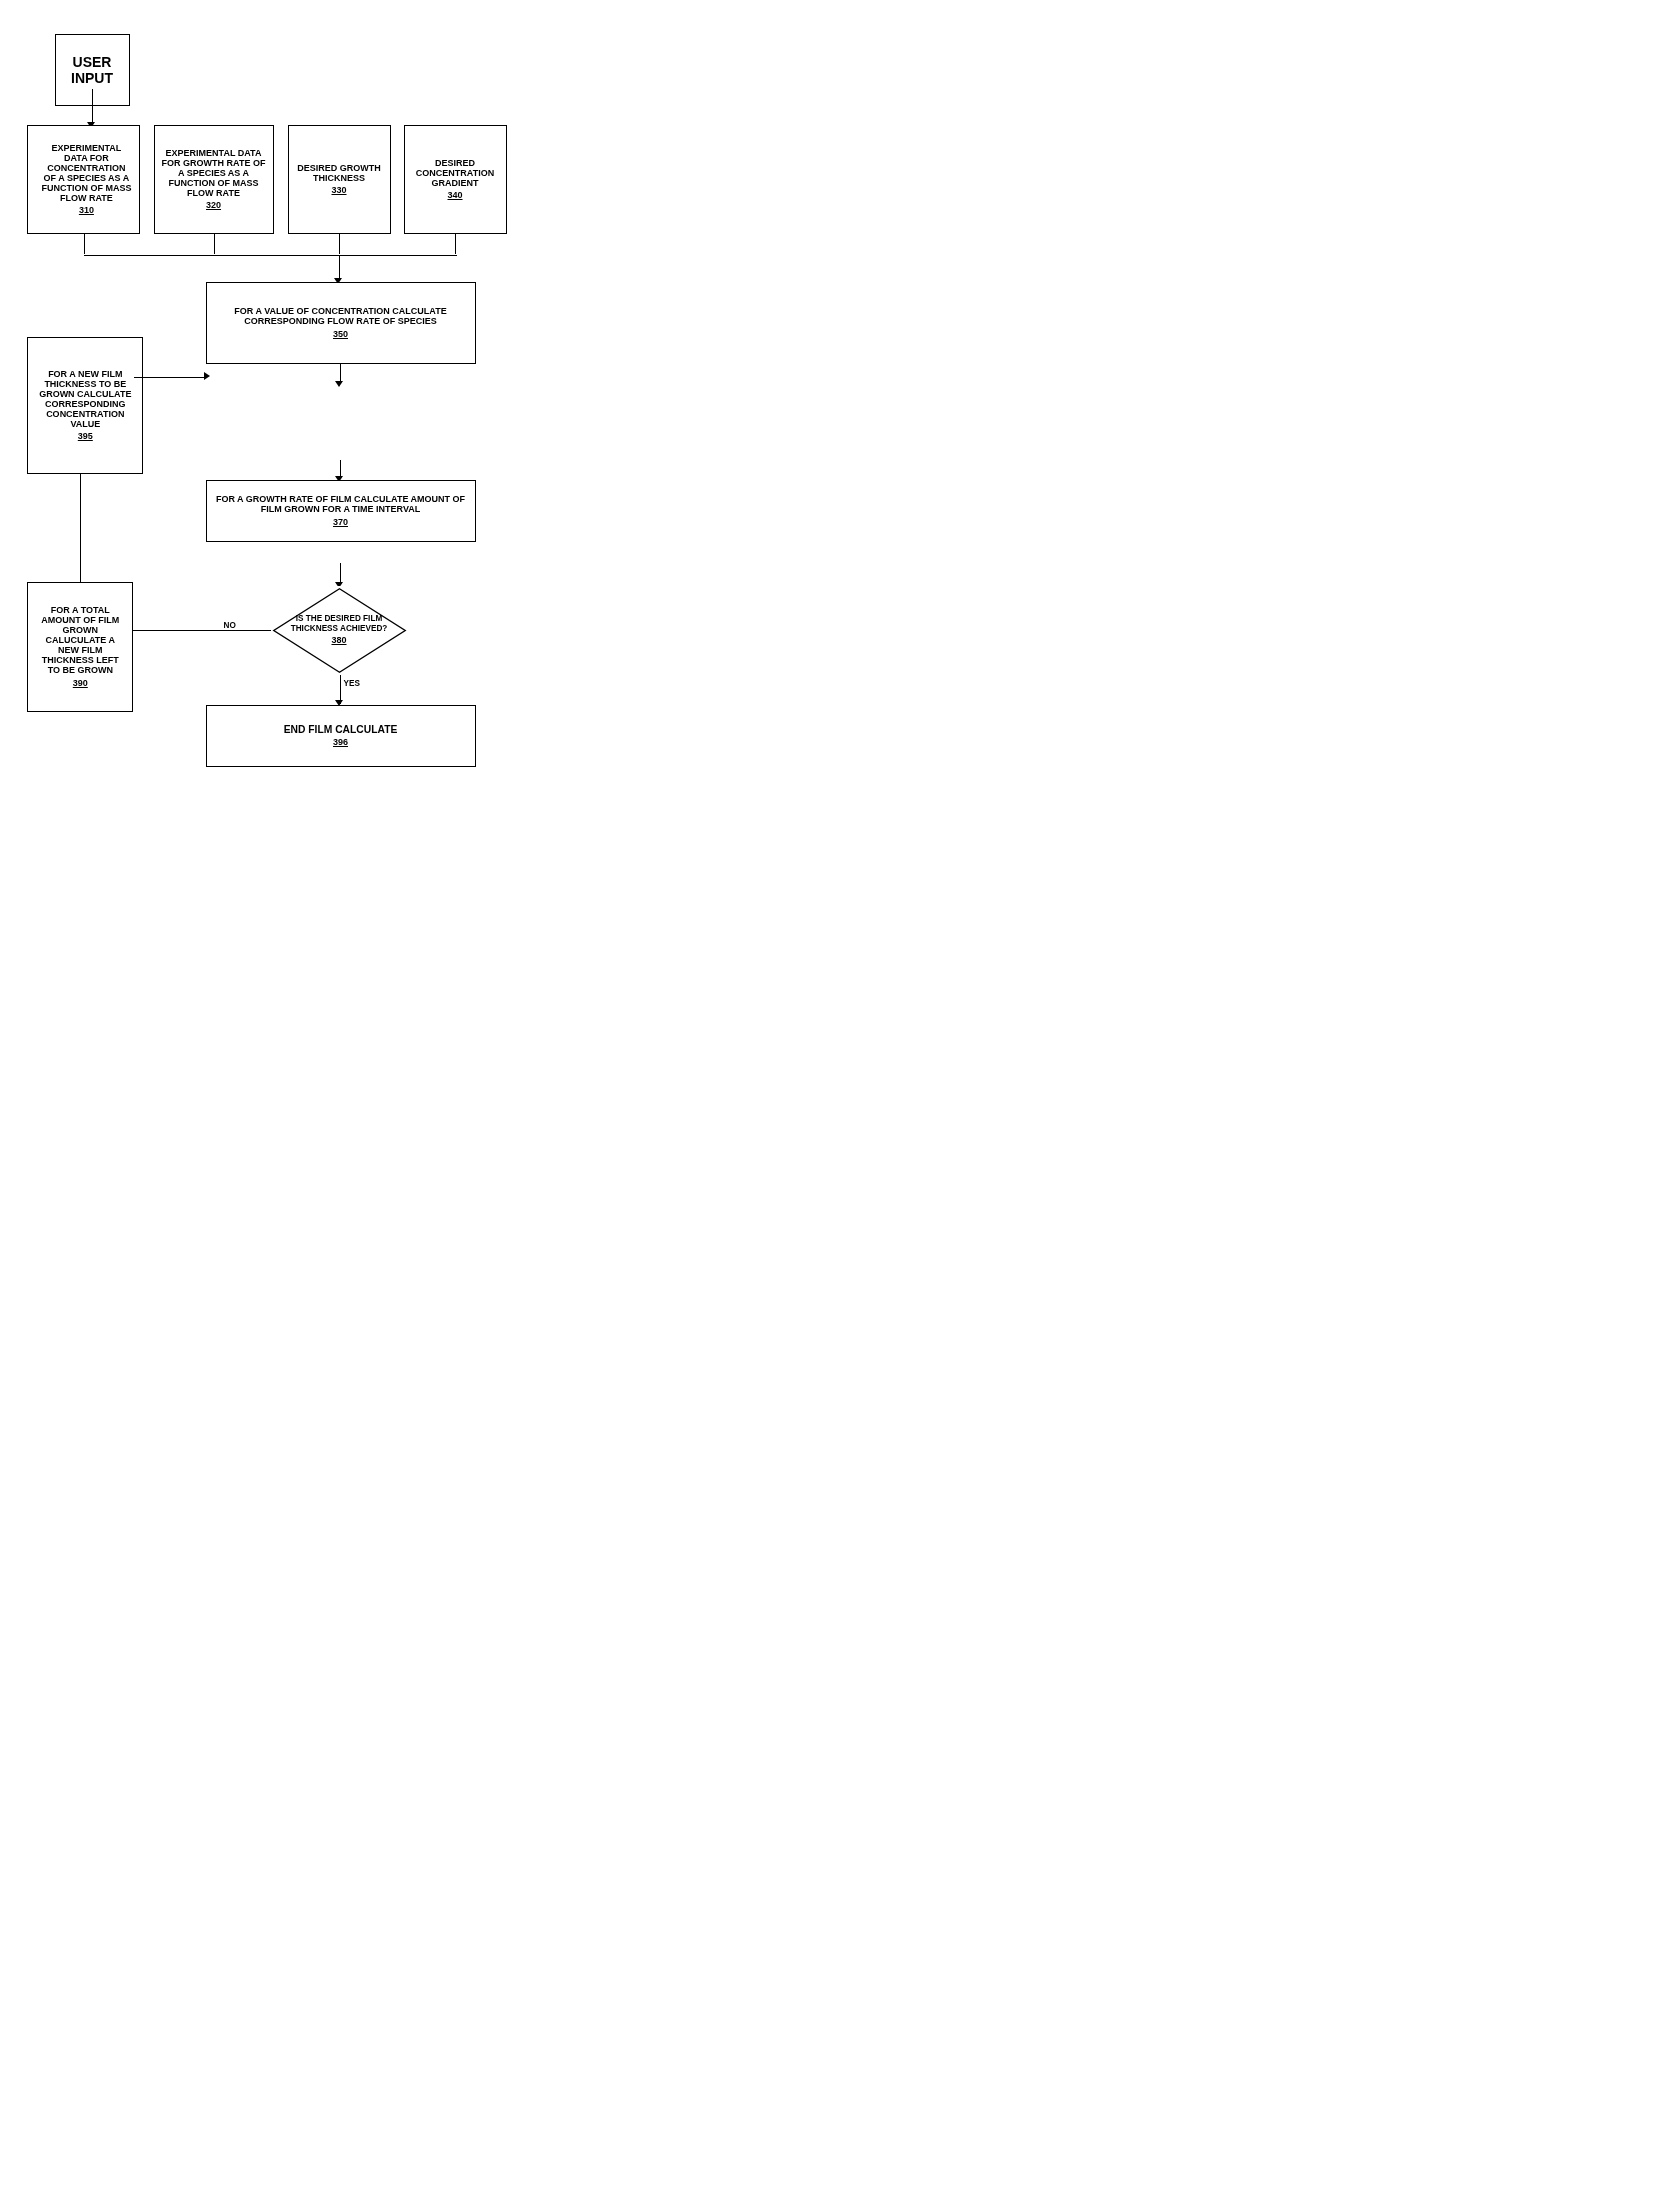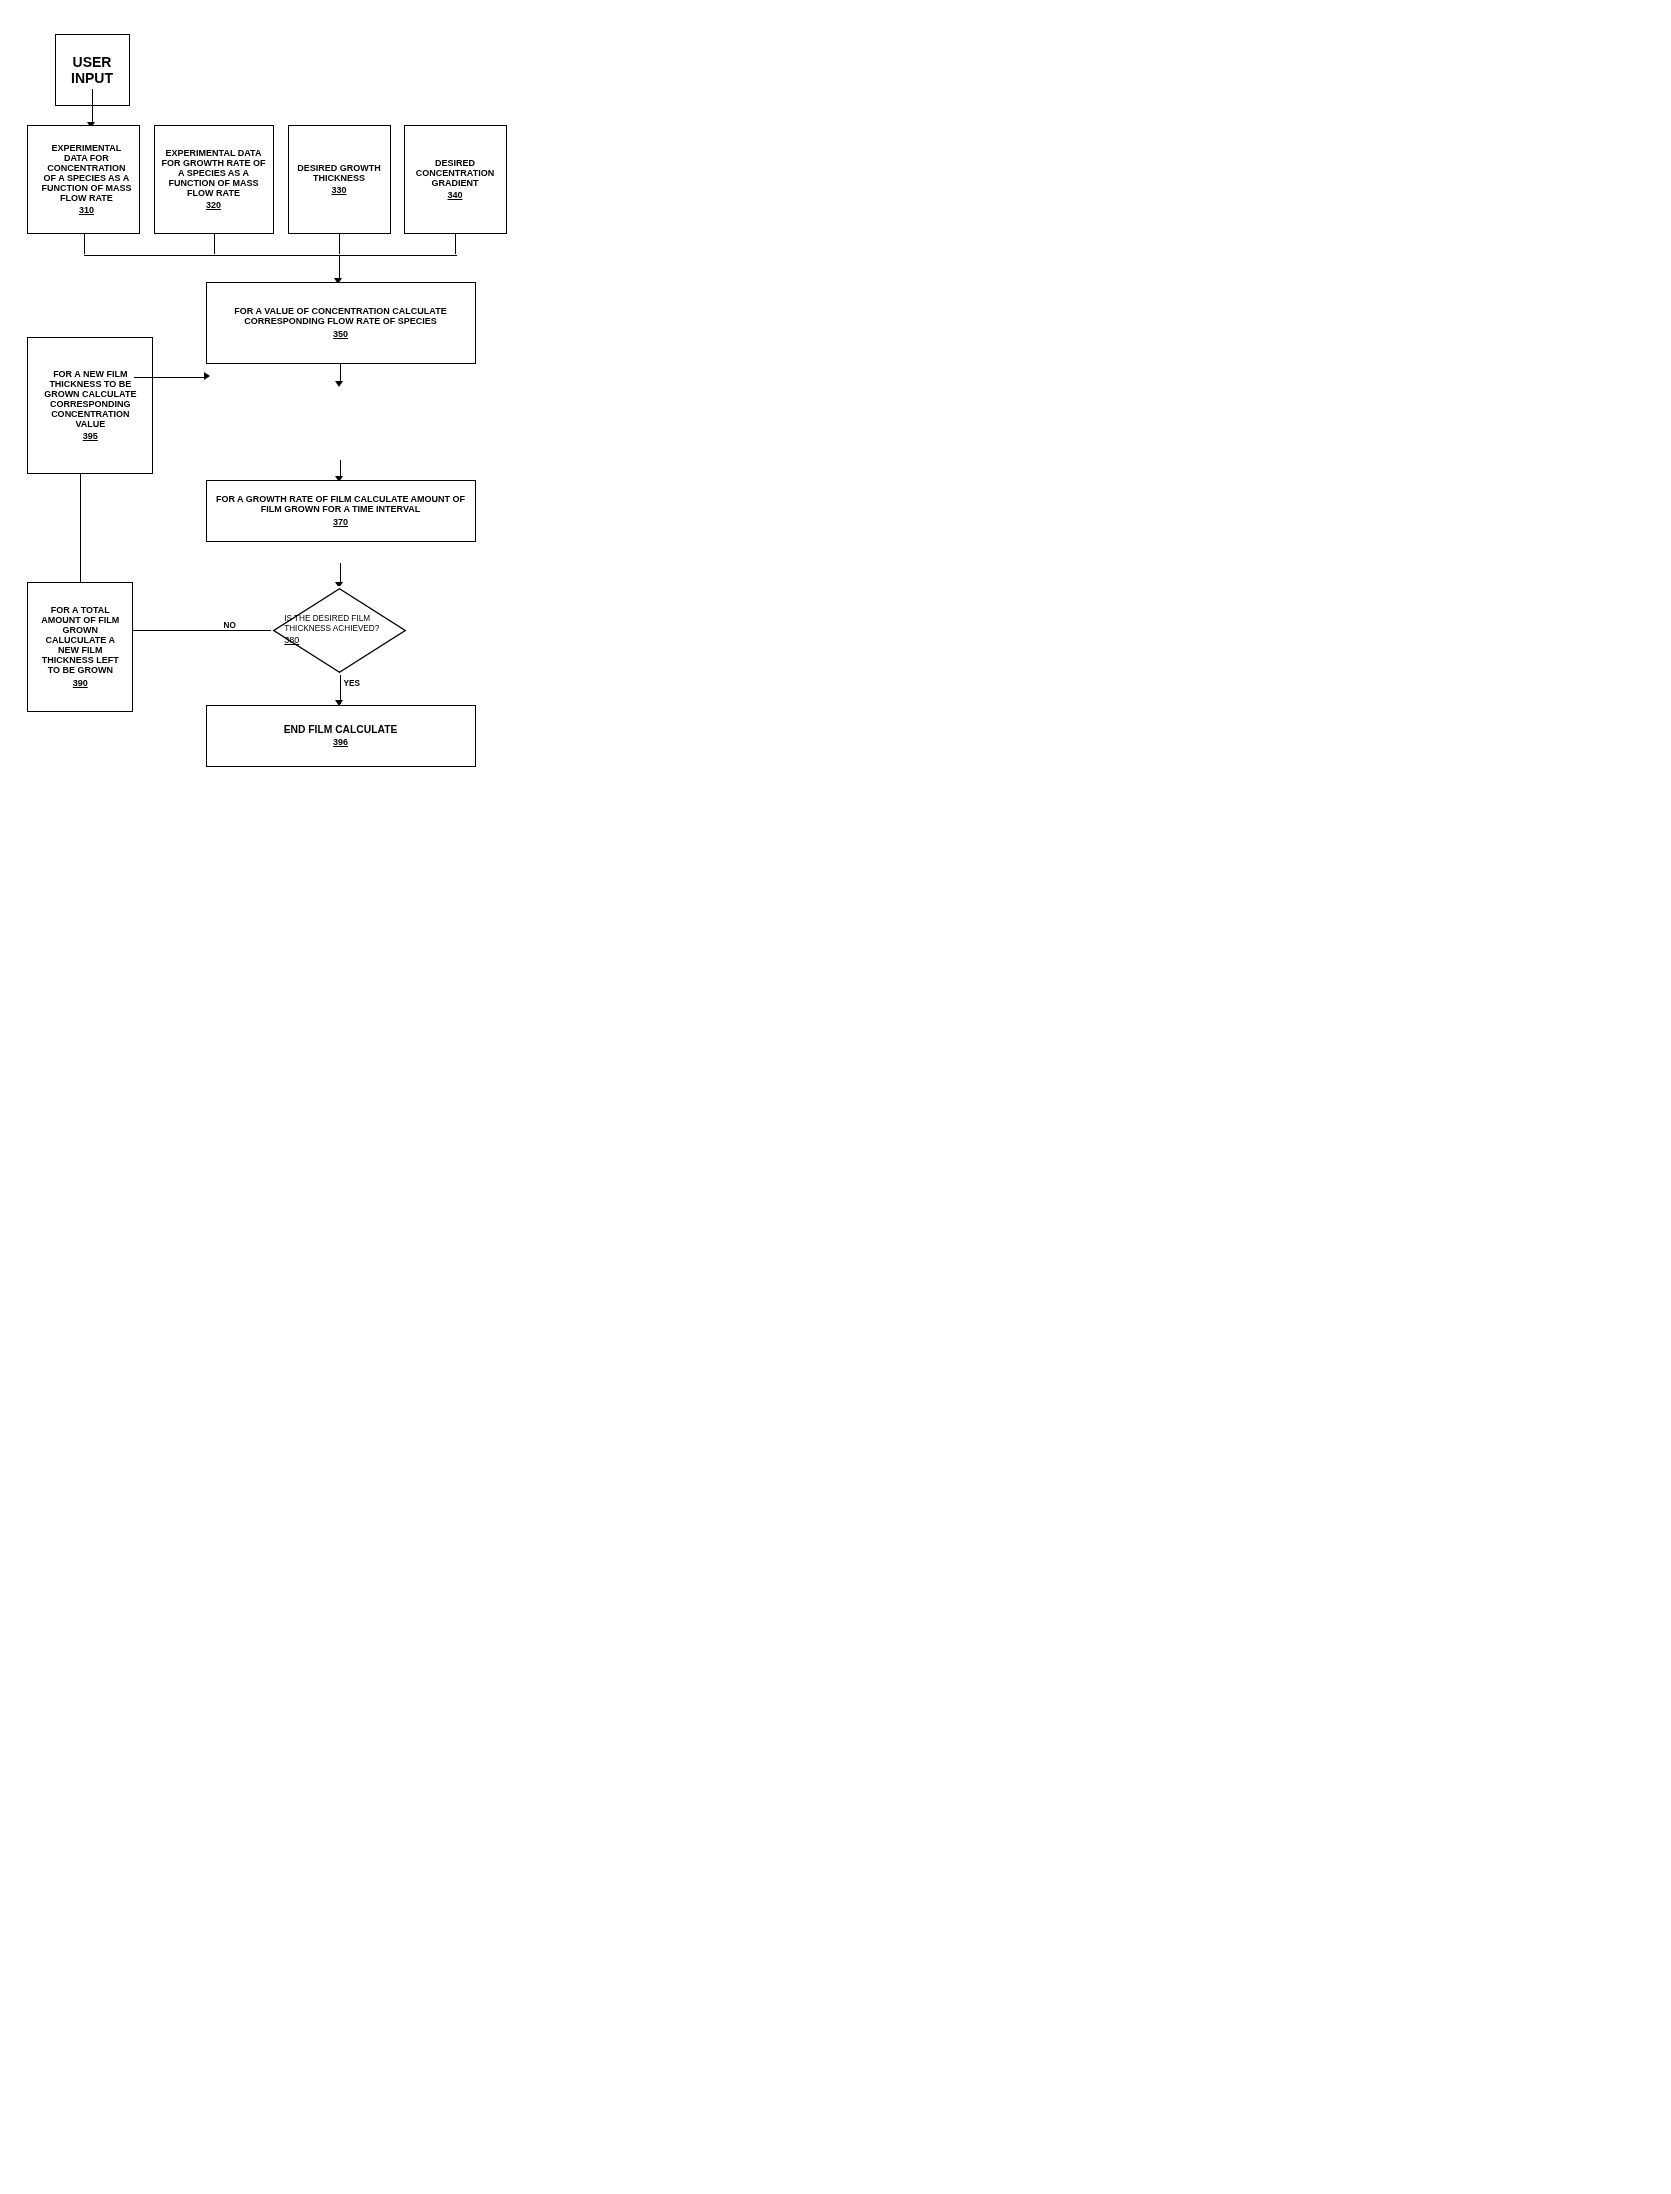--- a/index.html
+++ b/index.html
@@ -43,22 +43,23 @@
       align-items: center;
       justify-content: center;
     }
     .diamond svg {
       position: absolute;
       top: 0; left: 0;
     }
     .diamond-text {
       position: relative;
       z-index: 2;
+      text-align: center;
       font-size: 8.2px;
-      font-weight: normal;
+      font-weight: bold;
       line-height: 1.3;
       padding: 0 13.7px;
     }
     
     .arrow-line {
       position: absolute;
       background: #000;
     }
     .arrow-v {
       width: 1.4px;
@@ -191,21 +192,21 @@
   <div class="arrowhead-down" style="left:314px; top:679px;"></div>
 
   <div class="box" style="left:6.8px; top:561px; width:106px; height:130px;">
     <span>FOR A TOTAL AMOUNT OF FILM GROWN CALUCULATE A NEW FILM THICKNESS LEFT TO BE GROWN</span>
     <span class="label-num">390</span>
   </div>
 
   <div class="arrow-line arrow-v" style="left:59px; top:451px; height:111px;"></div>
   <div class="arrowhead-up" style="left:55px; top:444px;"></div>
 
-  <div class="box" style="left:6.8px; top:316px; width:126px; height:137px;">
+  <div class="box" style="left:6.8px; top:316px; width:116px; height:137px;">
     <span>FOR A NEW FILM THICKNESS TO BE GROWN CALCULATE CORRESPONDING CONCENTRATION VALUE</span>
     <span class="label-num">395</span>
   </div>
 
   <div class="arrow-line arrow-h" style="left:113px; top:356px; width:73px;"></div>
   <div class="arrowhead-right" style="left:183px; top:351px;"></div>
 
   <div class="box" style="left:185px; top:684px; width:270px; height:62px; font-size:10.3px;">
     <span>END FILM CALCULATE</span>
     <span class="label-num">396</span>

